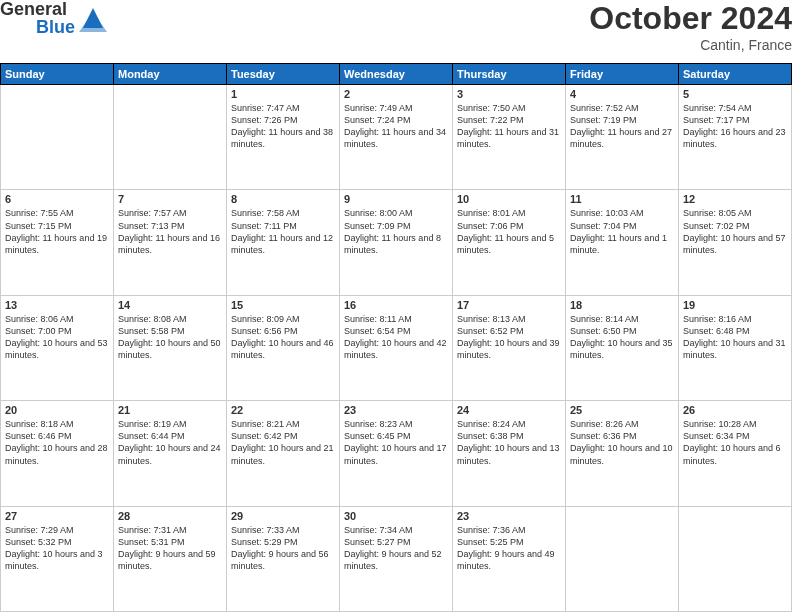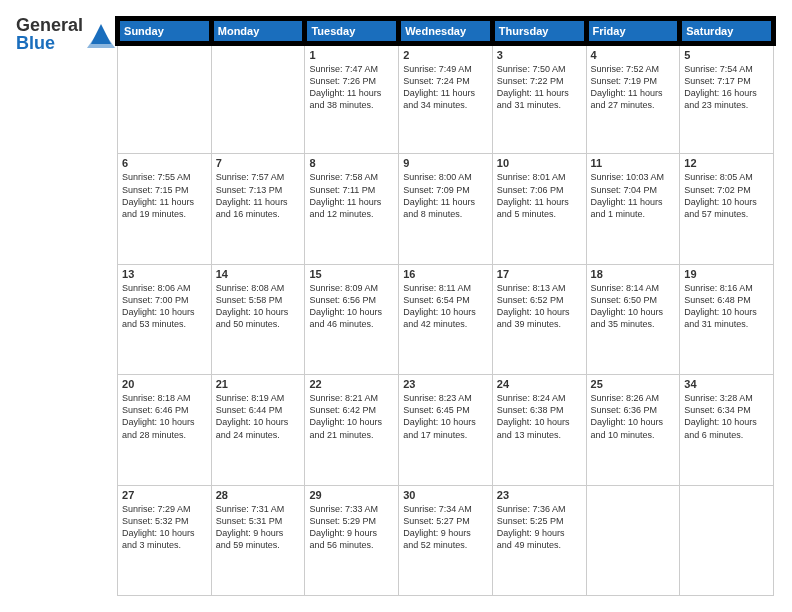--- a/index.html
+++ b/index.html
@@ -6,23 +6,22 @@
     body {
       font-family: Arial, sans-serif;
       background: #fff;
       width: 792px;
       height: 612px;
       overflow: hidden;
     }
     .page {
       width: 792px;
       height: 612px;
-      padding: 16px;
       display: flex;
-      flex-direction: row;
+      flex-direction: column;
     }
     .header {
       display: flex;
       justify-content: space-between;
       align-items: flex-start;
       margin-bottom: 10px;
     }
     .logo {
       display: flex;
       align-items: center;
@@ -34,20 +33,21 @@
     }
     .logo-general {
       font-size: 18px;
       font-weight: bold;
       color: #333;
     }
     .logo-blue {
       font-size: 18px;
       font-weight: bold;
       color: #1a6ebd;
+      margin-left: 36px;
     }
     .logo-icon {
       width: 28px;
       height: 28px;
       margin-left: 4px;
     }
     .title-block {
       text-align: right;
     }
     .month-title {
@@ -66,21 +66,21 @@
       width: 100%;
       table-layout: fixed;
     }
     .calendar th {
       background: #1a6ebd;
       color: #fff;
       font-size: 11px;
       font-weight: bold;
       padding: 4px 4px;
       text-align: left;
-      border: 5px solid #000000;
+      border: 1px solid #000000;
     }
     .calendar td {
       border: 1px solid #ccc;
       vertical-align: top;
       padding: 3px 4px;
       font-size: 9.5px;
       color: #333;
       background: #fff;
       height: 82px;
     }
@@ -110,20 +110,24 @@
   <div class="header">
     <div class="logo">
       <div class="logo-text">
         <span class="logo-general">General</span>
         <span class="logo-blue">Blue</span>
       </div>
       <svg class="logo-icon" viewBox="0 0 28 28">
         <polygon points="4,24 14,4 24,24" fill="#1a6ebd"></polygon>
         <polygon points="0,28 14,8 28,28" fill="#1a6ebd" opacity="0.5"></polygon>
       </svg>
+    </div>
+    <div class="title-block">
+      <div class="month-title">October 2024</div>
+      <div class="location">Cantin, France</div>
     </div>
   </div>
 
   <table class="calendar">
     <thead>
       <tr>
         <th>Sunday</th>
         <th>Monday</th>
         <th>Tuesday</th>
         <th>Wednesday</th>
@@ -286,22 +290,22 @@
             <div class="cell-text">Sunset: 6:38 PM</div>
             <div class="cell-text">Daylight: 10 hours and 13 minutes.</div>
           </td>
           <td>
             <span class="day-num">25</span>
             <div class="cell-text">Sunrise: 8:26 AM</div>
             <div class="cell-text">Sunset: 6:36 PM</div>
             <div class="cell-text">Daylight: 10 hours and 10 minutes.</div>
           </td>
           <td>
-            <span class="day-num">34</span>
-            <div class="cell-text">Sunrise: 3:28 AM</div>
+            <span class="day-num">26</span>
+            <div class="cell-text">Sunrise: 10:28 AM</div>
             <div class="cell-text">Sunset: 6:34 PM</div>
             <div class="cell-text">Daylight: 10 hours and 6 minutes.</div>
           </td>
         </tr>
         <tr>
           <td>
             <span class="day-num">27</span>
             <div class="cell-text">Sunrise: 7:29 AM</div>
             <div class="cell-text">Sunset: 5:32 PM</div>
             <div class="cell-text">Daylight: 10 hours and 3 minutes.</div>

